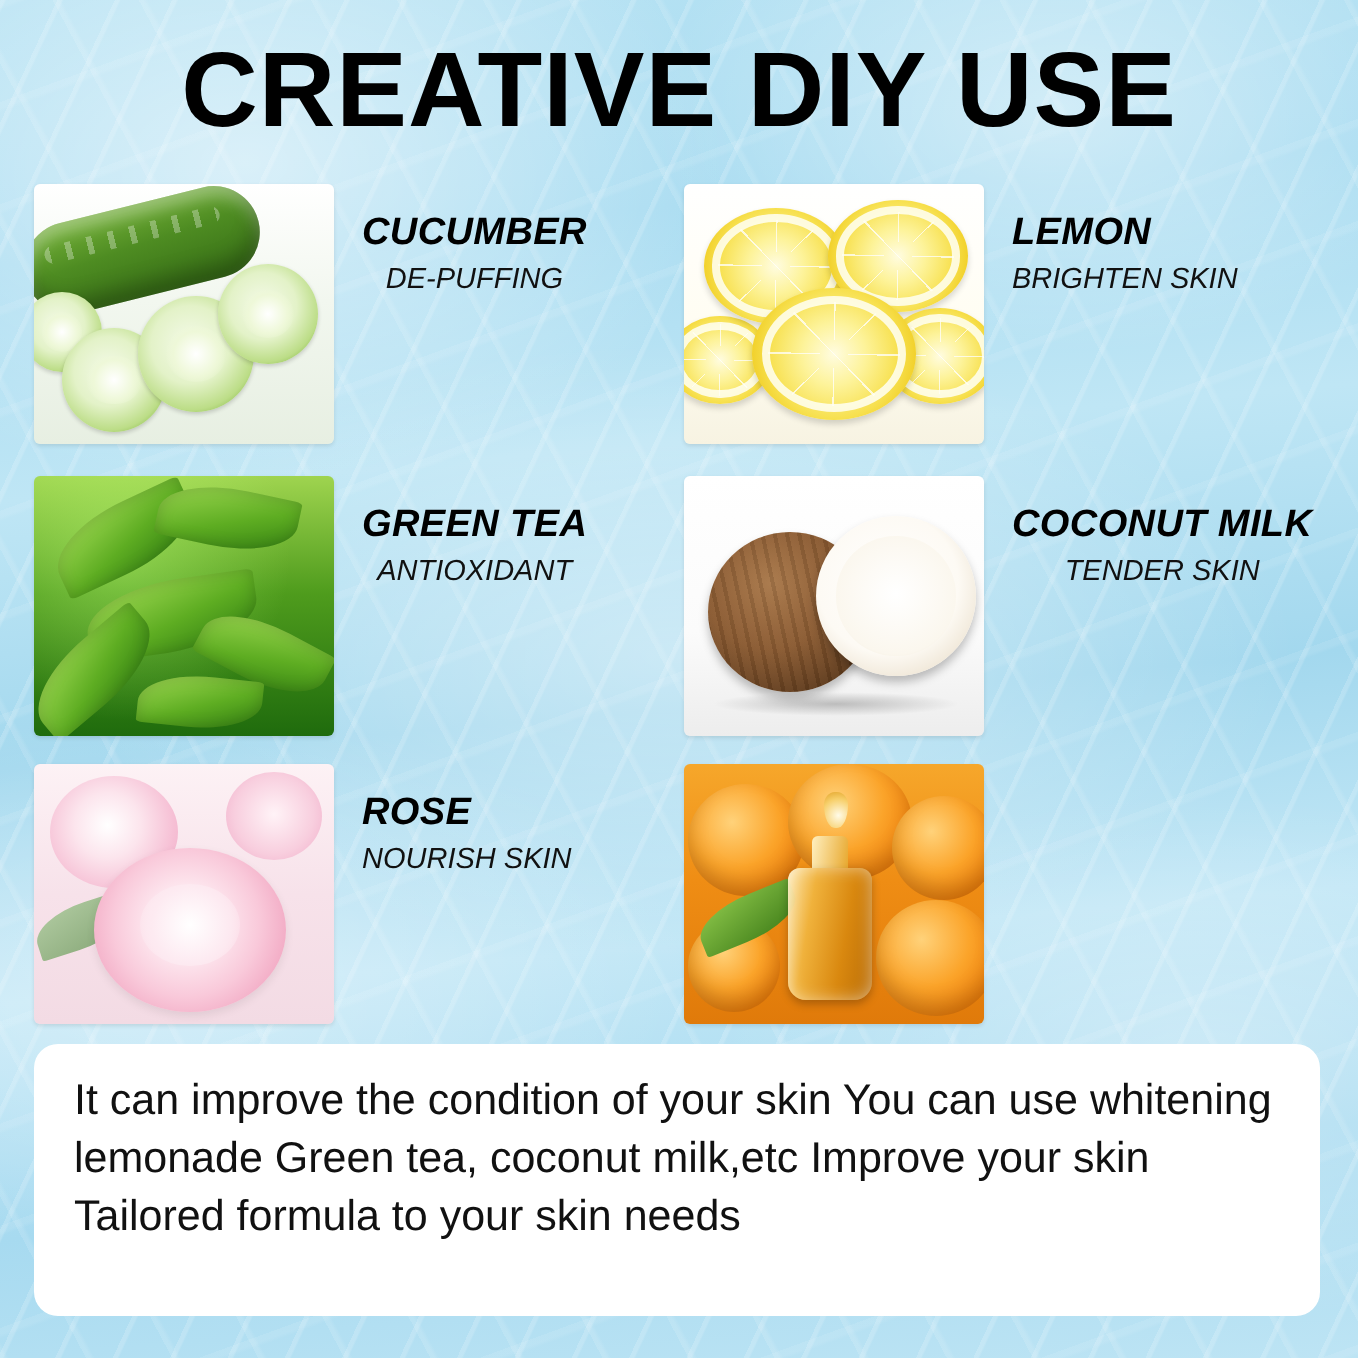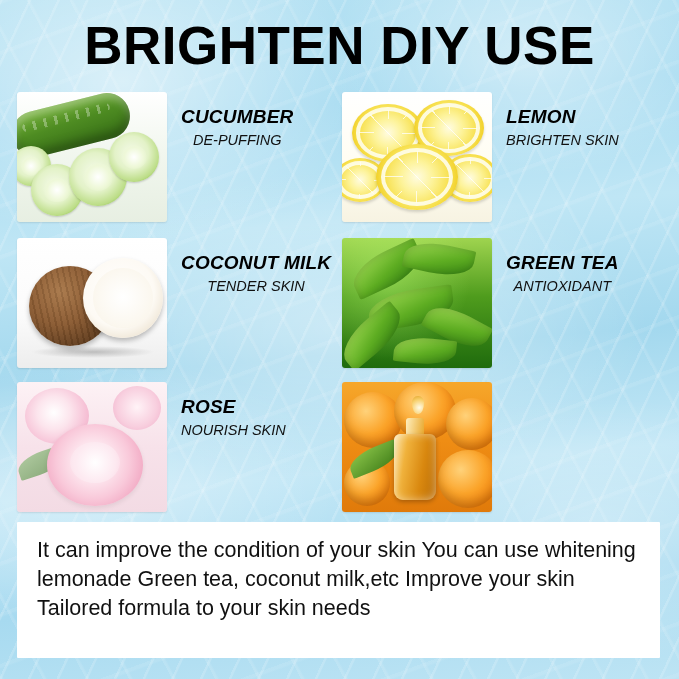--- a/index.html
+++ b/index.html
@@ -91,21 +91,21 @@
     text-transform: uppercase;
     text-align: center;
   }
   .footer {
     position: absolute;
     left: 17px;
     top: 522px;
     width: 643px;
     height: 136px;
     background: #ffffff;
-    border-radius: 1px;
+    border-radius: 12px;
     box-sizing: border-box;
     padding: 14px 18px 10px 20px;
   }
   .footer p {
     margin: 0;
     font-size: 21.5px;
     line-height: 1.36;
     color: #111;
     font-family: "Liberation Sans", sans-serif;
   }
@@ -285,21 +285,21 @@
     border-radius: 60% 5% 60% 5%;
     transform: rotate(-22deg);
   }
 </style>
 </head>
 <body>
 
 <div class="poster">
   <div class="water-streaks"></div>
 
-  <div class="title">BRIGHTEN DIY USE</div>
+  <div class="title">CREATIVE DIY USE</div>
 
   <div class="grid">
 
     <div class="cell">
       <div class="thumb img-cucumber">
         <div class="cuc-long"></div>
         <div class="cuc-slice cuc-s4"></div>
         <div class="cuc-slice cuc-s2"></div>
         <div class="cuc-slice cuc-s1"></div>
         <div class="cuc-slice cuc-s3"></div>
@@ -314,48 +314,48 @@
       <div class="thumb img-lemon">
         <div class="lem lem-5"></div>
         <div class="lem lem-1"></div>
         <div class="lem lem-2"></div>
         <div class="lem lem-4"></div>
         <div class="lem lem-3"></div>
       </div>
       <div class="labels">
         <div class="lab-name">LEMON</div>
         <div class="lab-desc">BRIGHTEN SKIN</div>
-      </div>
-    </div>
-
-    <div class="cell">
-      <div class="thumb img-coconut">
-        <div class="coco-shadow"></div>
-        <div class="coco-shell coco-1"></div>
-        <div class="coco-half"></div>
-      </div>
-      <div class="labels">
-        <div class="lab-name">COCONUT MILK</div>
-        <div class="lab-desc">TENDER SKIN</div>
       </div>
     </div>
 
     <div class="cell">
       <div class="thumb img-greentea">
         <div class="tea-glow"></div>
         <div class="leaf lf1"></div>
         <div class="leaf lf2"></div>
         <div class="leaf lf3"></div>
         <div class="leaf lf4"></div>
         <div class="leaf lf5"></div>
         <div class="leaf lf6"></div>
       </div>
       <div class="labels">
         <div class="lab-name">GREEN TEA</div>
         <div class="lab-desc">ANTIOXIDANT</div>
+      </div>
+    </div>
+
+    <div class="cell">
+      <div class="thumb img-coconut">
+        <div class="coco-shadow"></div>
+        <div class="coco-shell coco-1"></div>
+        <div class="coco-half"></div>
+      </div>
+      <div class="labels">
+        <div class="lab-name">COCONUT MILK</div>
+        <div class="lab-desc">TENDER SKIN</div>
       </div>
     </div>
 
     <div class="cell">
       <div class="thumb img-rose">
         <div class="rose-leaf"></div>
         <div class="rose-small"></div>
         <div class="rose-bud"></div>
         <div class="rose-big"></div>
       </div>

